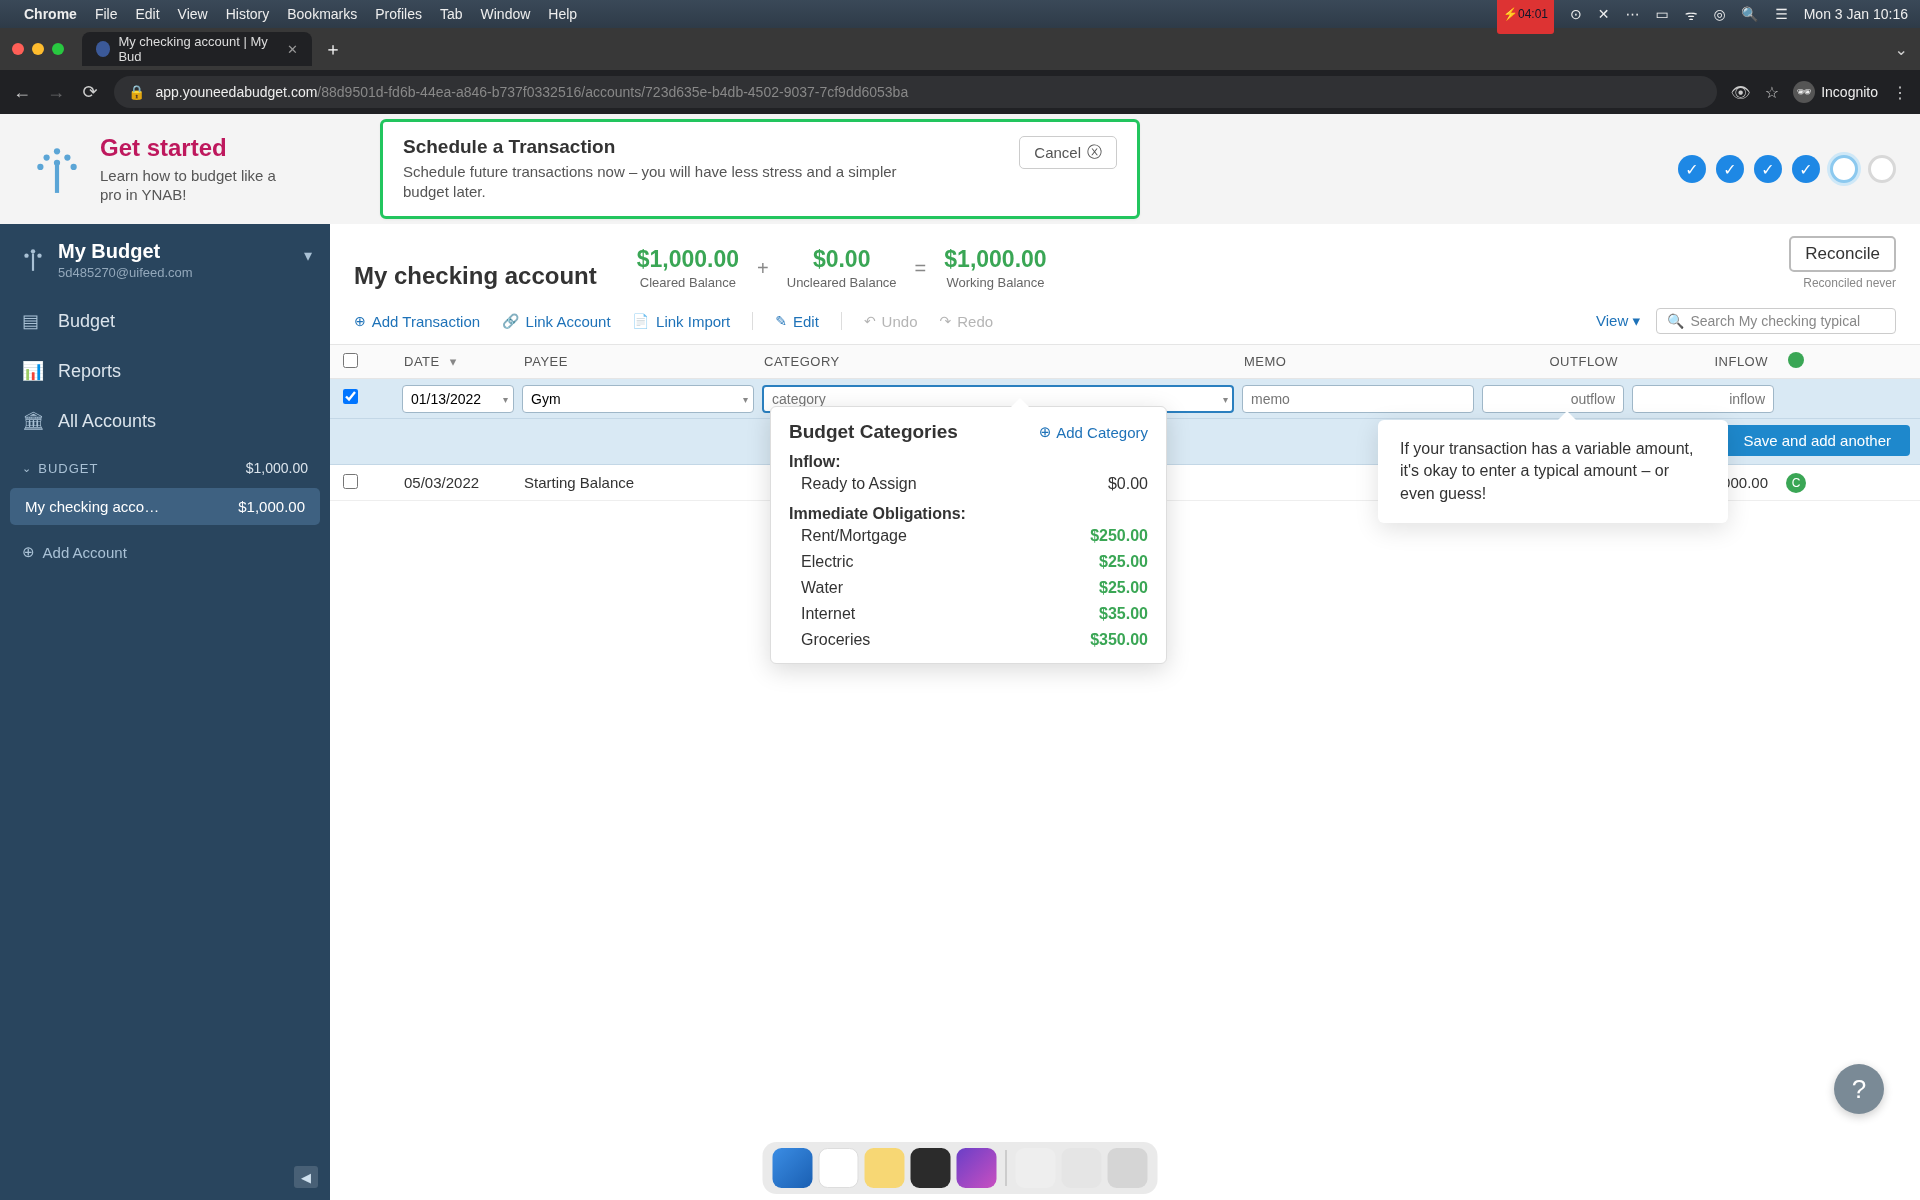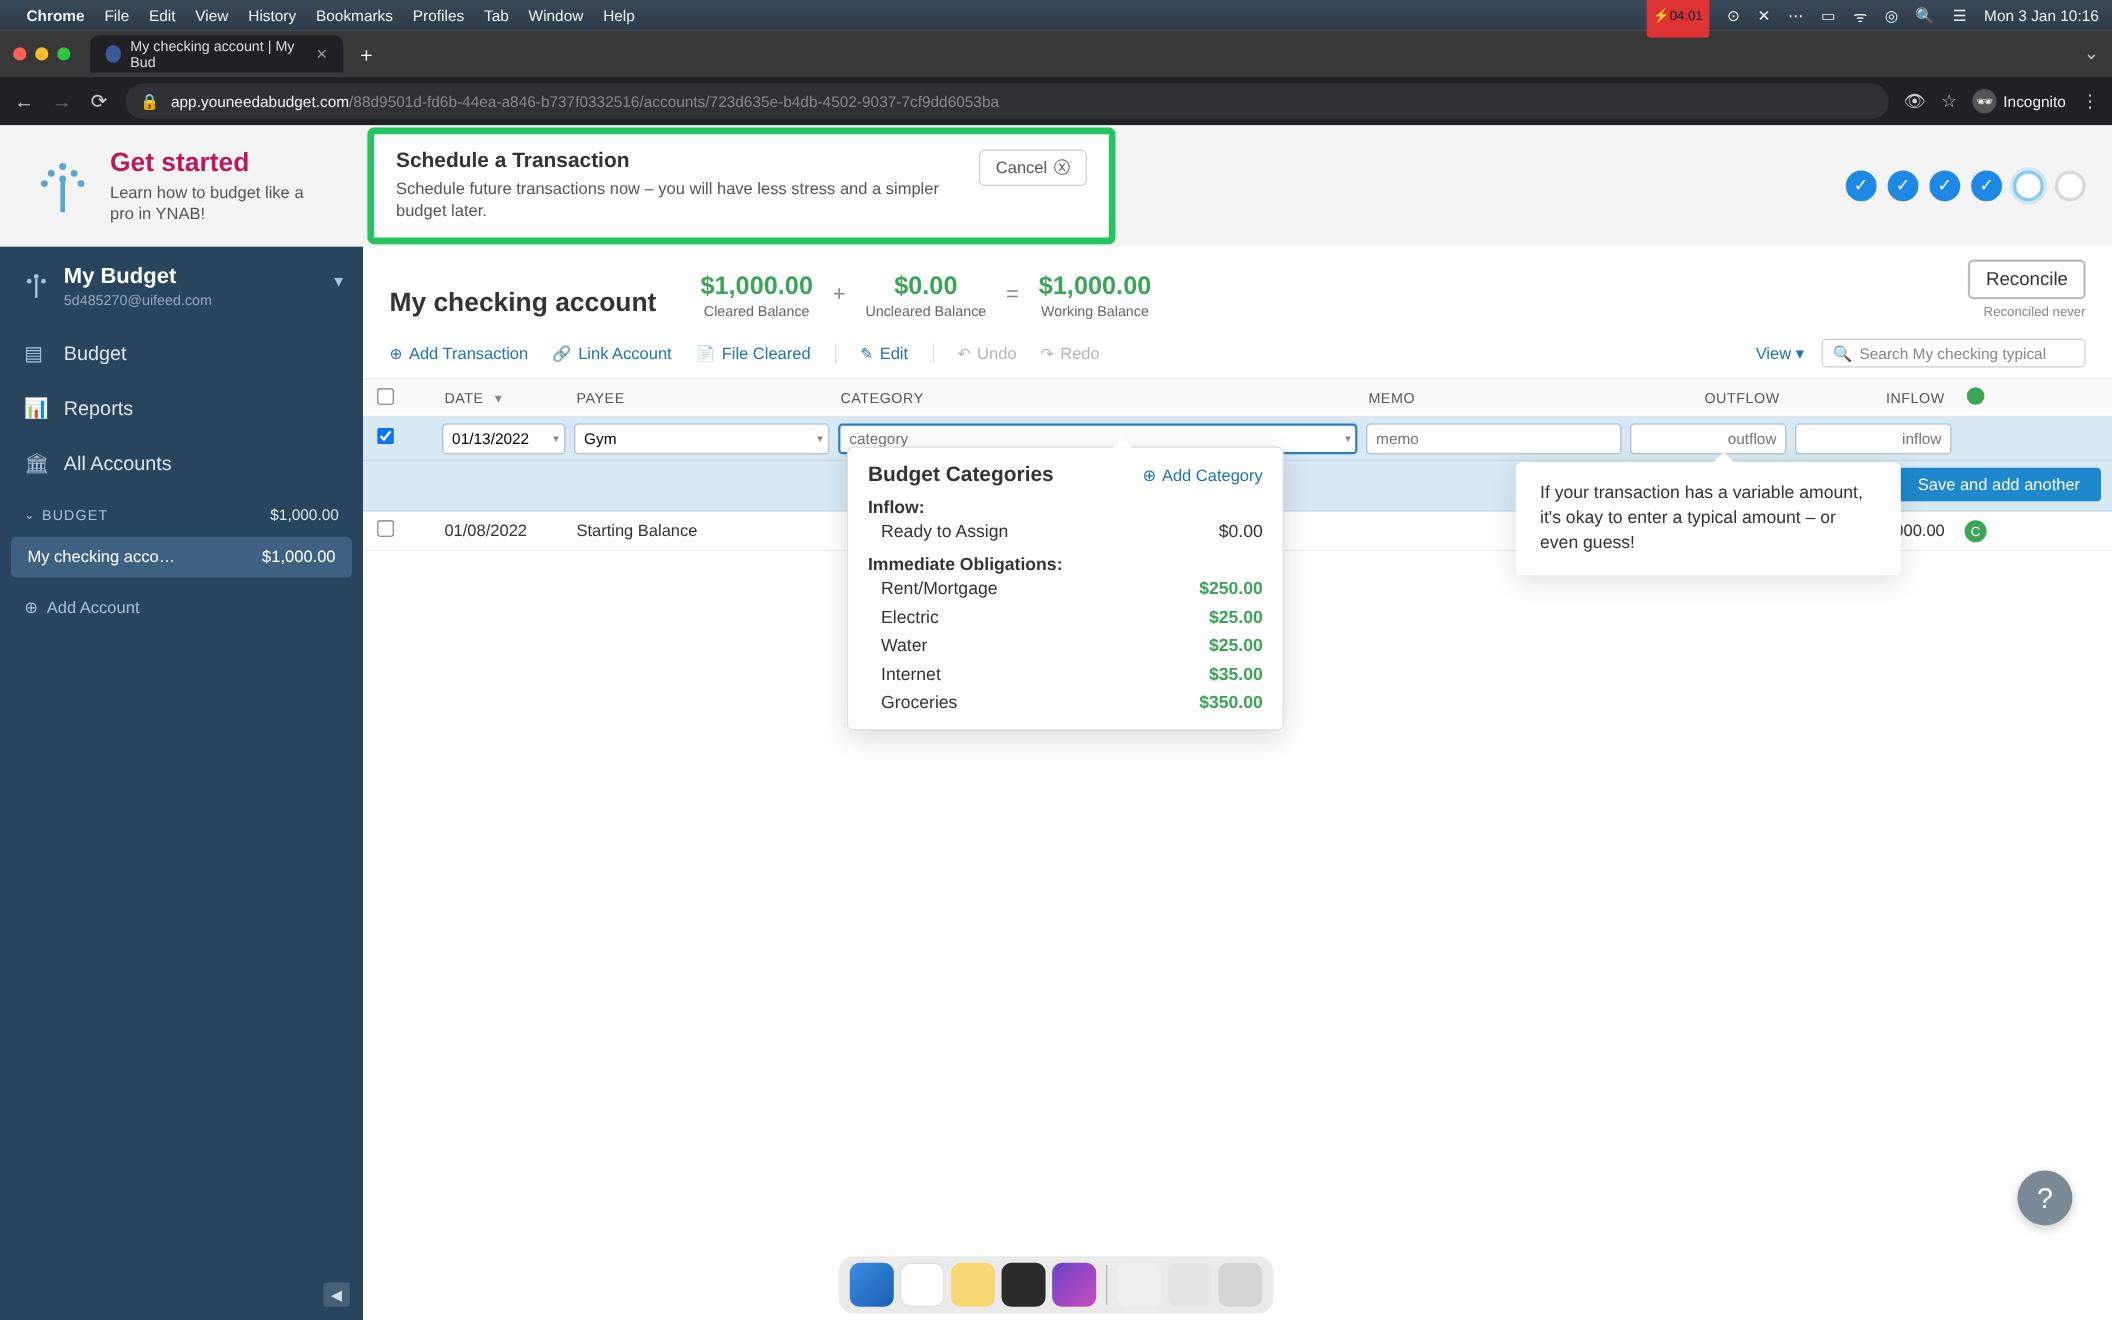--- a/index.html
+++ b/index.html
@@ -39,21 +39,21 @@
 .app { position: absolute; top: 114px; left: 0; right: 0; bottom: 0; background: #fff; display: flex; flex-direction: column; }
 
 
 .header-band { height: 110px; background: #f4f4f4; display: flex; align-items: center; padding: 0 24px; position: relative; }
 .ynab-logo { width: 66px; display: flex; align-items: center; justify-content: center; }
 .ynab-logo svg { width: 52px; height: 52px; }
 .getstarted { margin-left: 10px; }
 .getstarted h2 { font-size: 24px; font-weight: 700; color: #be185d; }
 .getstarted p { font-size: 15px; color: #555; margin-top: 4px; max-width: 180px; line-height: 1.3; }
 
-.schedule-card { margin-left: 54px; background: #fff; border: 6px solid #22c55e; border-radius: 6px; padding: 14px 20px; width: 680px; display: flex; align-items: flex-start; box-shadow: 0 1px 3px rgba(0,0,0,.05); }
+.schedule-card { margin-left: 100px; background: #fff; border: 3px solid #22c55e; border-radius: 6px; padding: 14px 20px; width: 760px; display: flex; align-items: flex-start; box-shadow: 0 1px 3px rgba(0,0,0,.05); }
 .schedule-card .txt h3 { font-size: 19px; font-weight: 700; color: #333; margin-bottom: 4px; }
 .schedule-card .txt p { font-size: 15px; color: #555; max-width: 520px; line-height: 1.35; }
 .schedule-card .cancel { margin-left: auto; border: 1px solid #ccc; background: #fff; color: #555; padding: 6px 14px; border-radius: 5px; font-size: 15px; display: flex; align-items: center; gap: 6px; }
 
 .progress-dots { position: absolute; right: 24px; top: 50%; transform: translateY(-50%); display: flex; gap: 10px; }
 .progress-dots .dot { width: 28px; height: 28px; border-radius: 50%; background: #1e88e5; color:#fff; display:flex; align-items:center; justify-content:center; font-size: 16px; }
 .progress-dots .dot.current { background: #fff; border: 3px solid #8cc9ef; box-shadow: 0 0 0 3px #cfe8f7; }
 .progress-dots .dot.empty { background: #fff; border: 3px solid #d8d8d8; }
 
 
@@ -336,21 +336,21 @@
         <span class="tool">
             <span class="ic">⊕</span>
             <span>Add Transaction</span>
           </span>
         <span class="tool">
             <span class="ic">🔗</span>
             <span>Link Account</span>
           </span>
         <span class="tool">
             <span class="ic">📄</span>
-            <span>File Cleared</span>
+            <span>Link Import</span>
           </span>
         <span class="tb-sep"></span>
         <span class="tool">
             <span class="ic">✎</span>
             <span>Edit</span>
           </span>
         <span class="tb-sep"></span>
         <span class="tool disabled">
             <span class="ic">↶</span>
             <span>Undo</span>
@@ -399,21 +399,21 @@
       </div>
       <div class="actions-row">
         <button class="abtn cancel">Cancel</button>
         <button class="abtn save">Save</button>
         <button class="abtn saveadd">Save and add another</button>
       </div>
 
       <div class="data-row">
         <div class="col-check"><input type="checkbox" class="chk" style=""></div>
         <div class="col-flag"><span class="flagbox" style="background:#d0d6db"></span></div>
-        <div class="col-date">01/08/2022</div>
+        <div class="col-date">05/03/2022</div>
         <div class="col-payee">Starting Balance</div>
         <div class="col-cat"></div>
         <div class="col-memo"></div>
         <div class="col-out"></div>
         <div class="col-in inflow">$1,000.00</div>
         <div class="col-clear"><span class="cleared-dot">C</span></div>
       </div>
 
       <div class="cat-pop">
         <div class="hrow">

